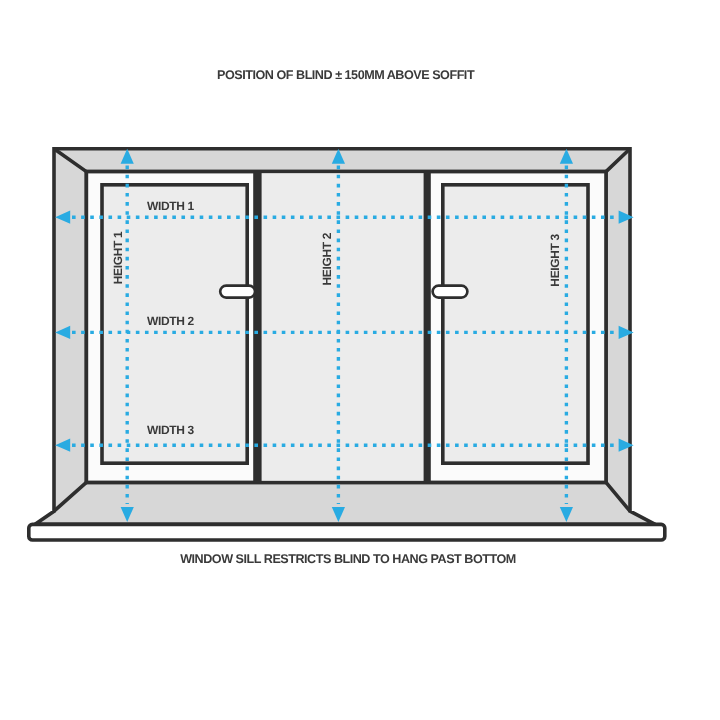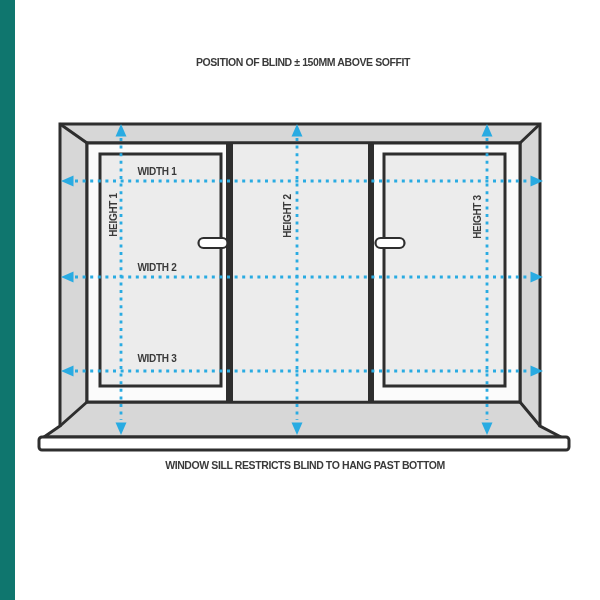--- a/index.html
+++ b/index.html
@@ -9,21 +9,20 @@
     width: 600px;
     height: 600px;
     overflow: hidden;
     font-family: "Liberation Sans", sans-serif;
   }
   .stage {
     position: relative;
     width: 556px;
     height: 600px;
     background: #0f766e;
-    padding-left: 15px;
   }
   svg { display: block; }
 
   .outline          { stroke: #2e2e2e; stroke-width: 3; }
   .outline-thin     { stroke: #2e2e2e; stroke-width: 2.2; }
   .no-fill          { fill: none; }
   .reveal           { fill: #d7d7d7; }
   .frame-face       { fill: #fbfbfb; }
   .glass            { fill: #ececec; }
   .bar              { fill: #2e2e2e; }

